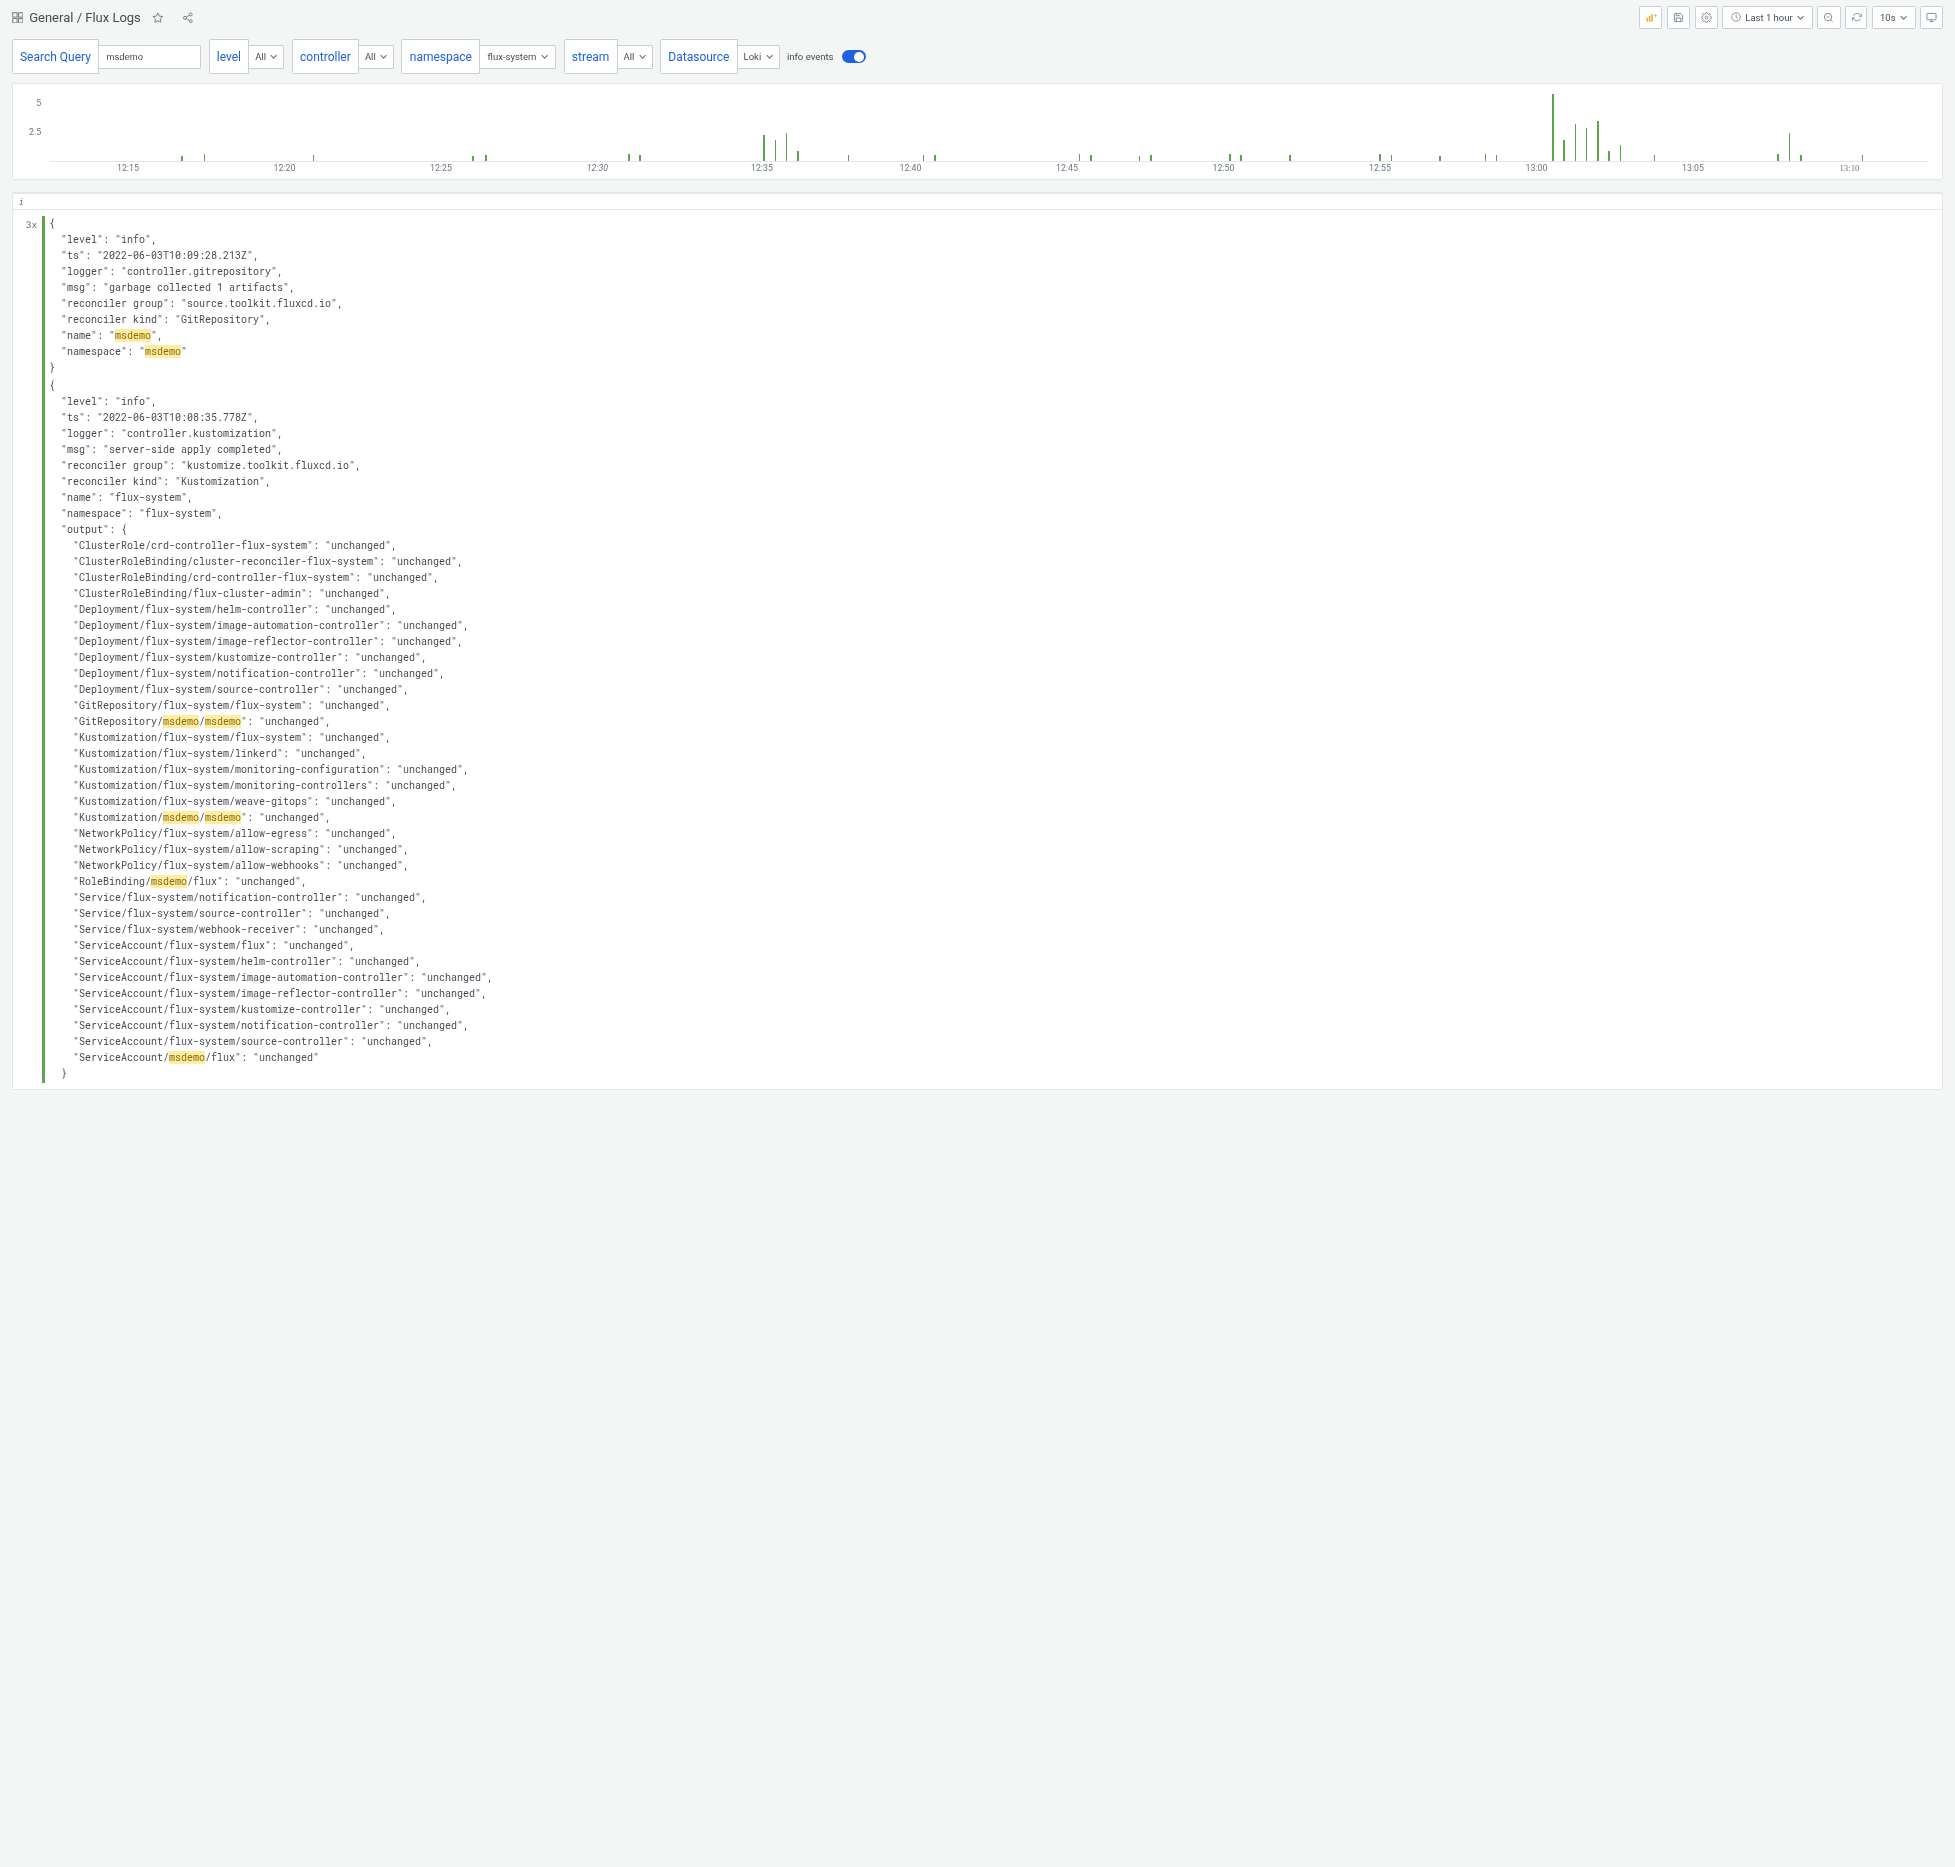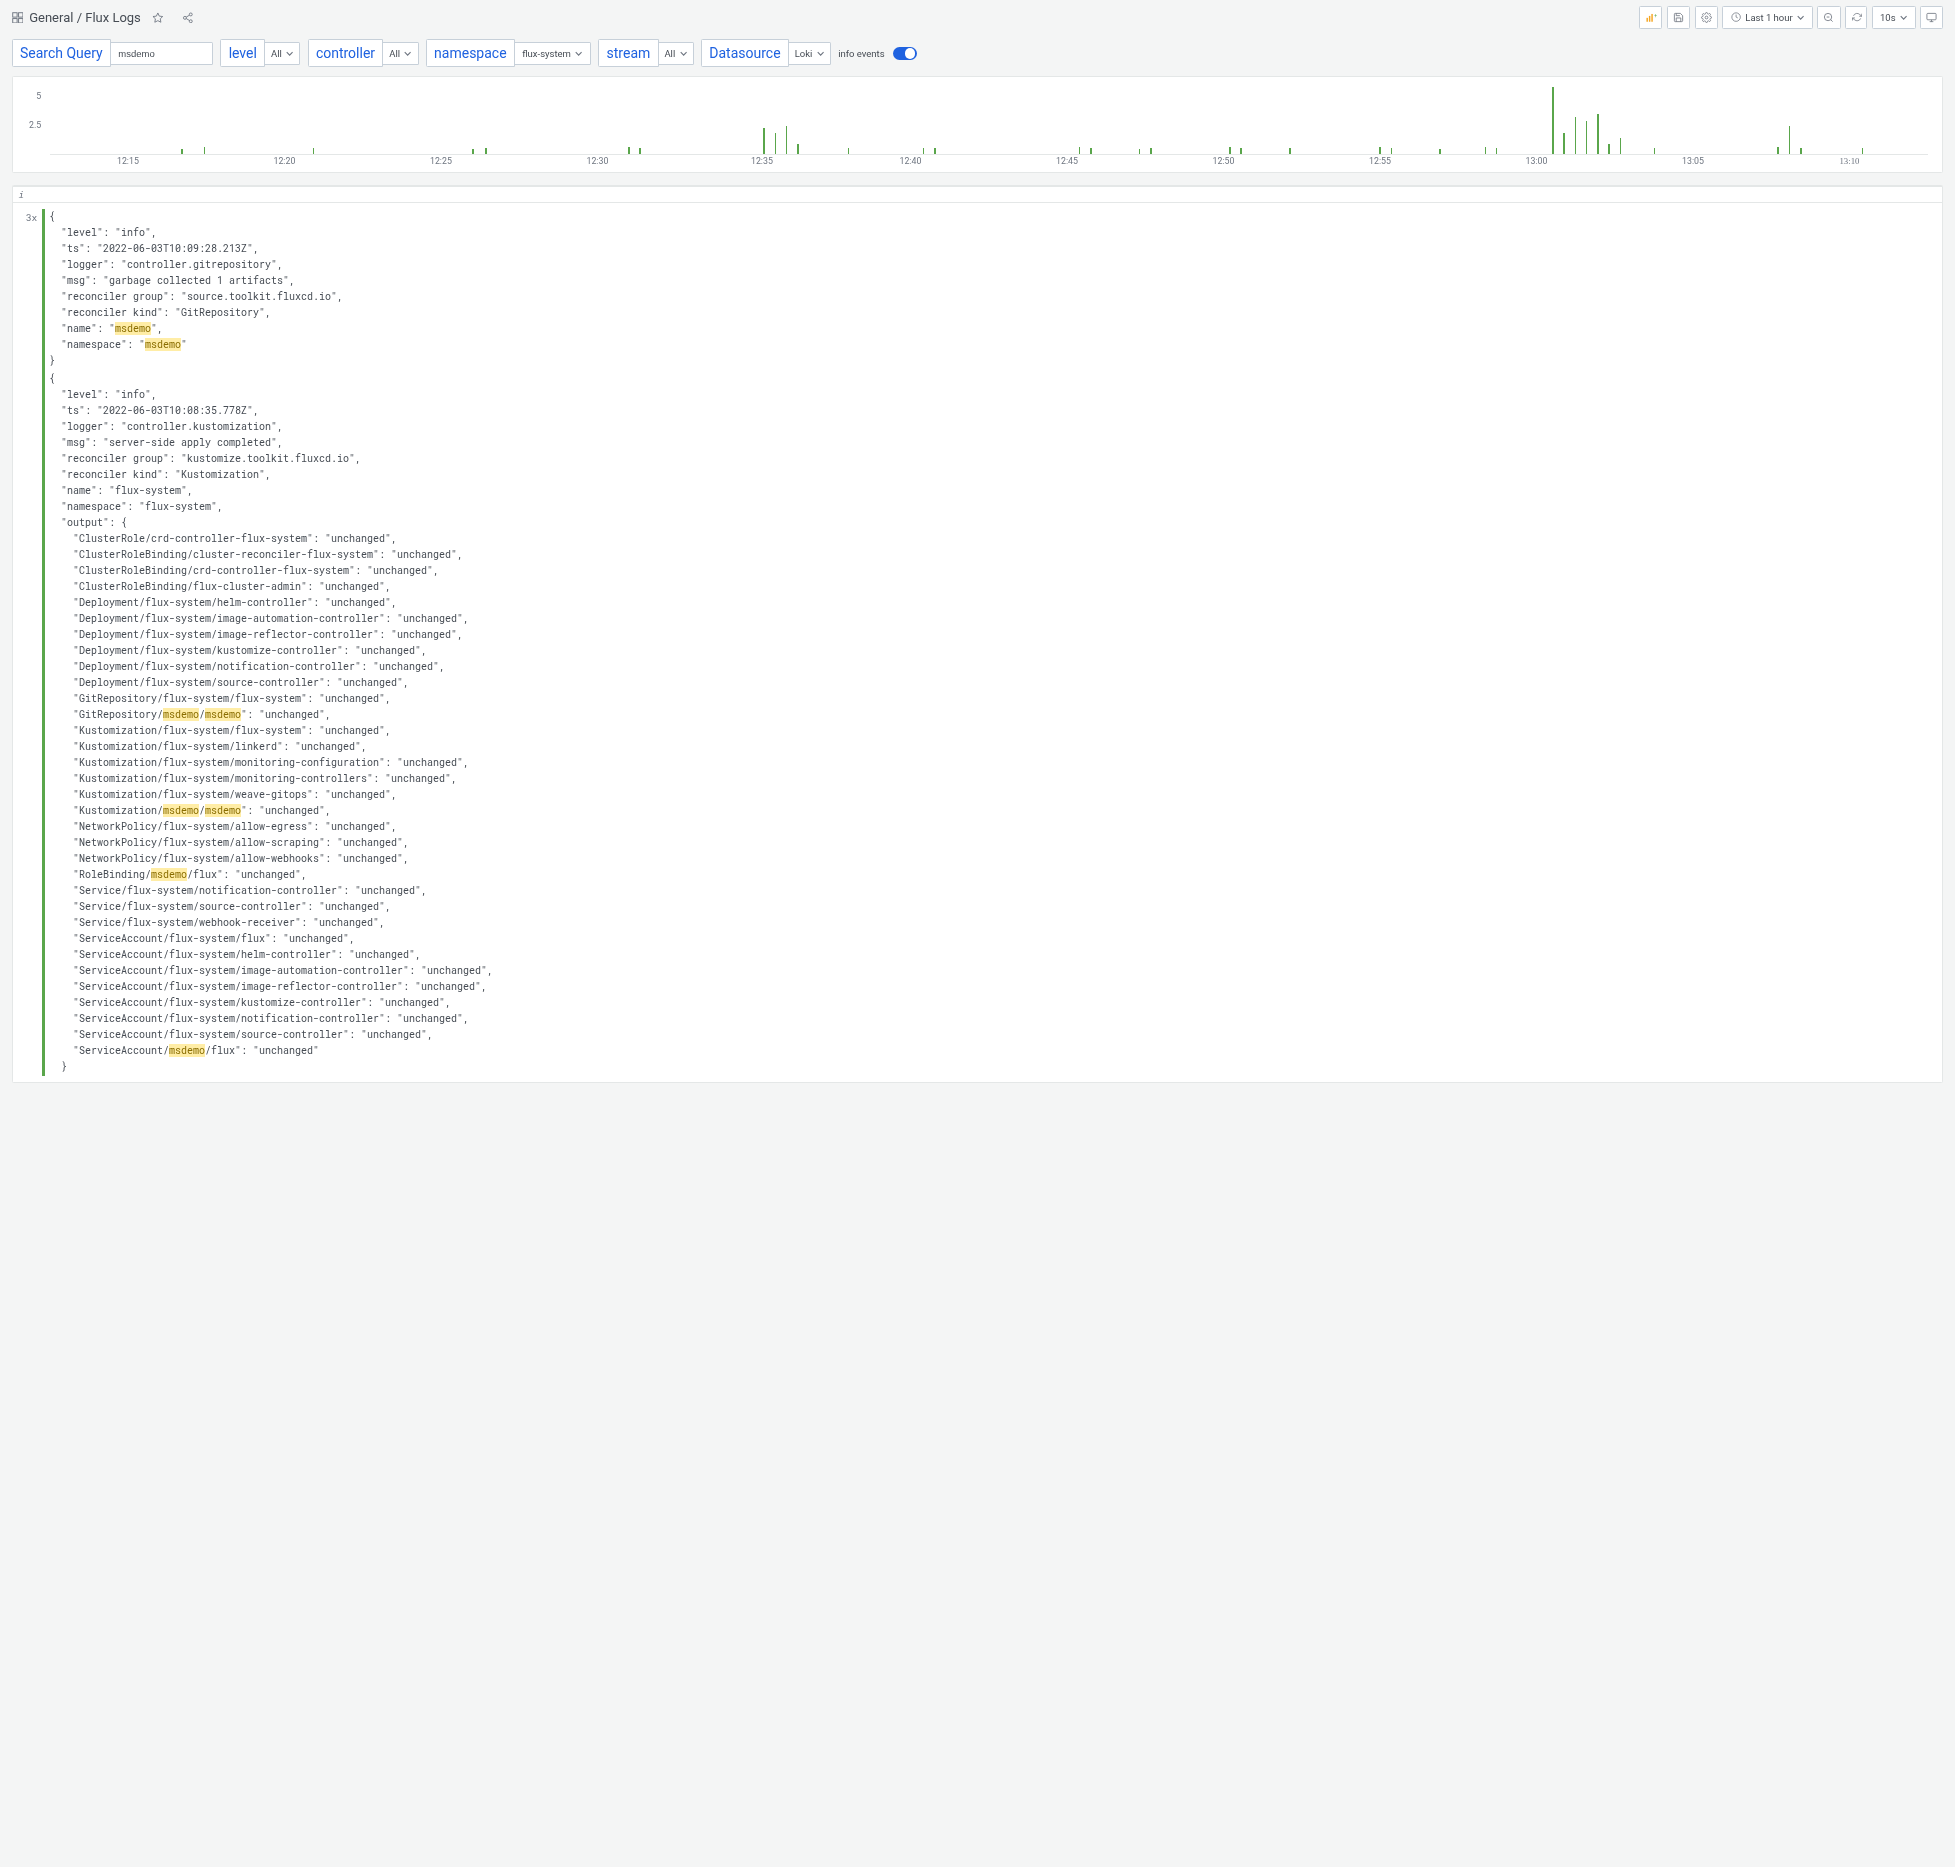--- a/index.html
+++ b/index.html
@@ -8,21 +8,21 @@
 .breadcrumb { display: flex; align-items: center; gap: 5.8px; flex: 1; }
 .breadcrumb-icon { width: 11.7px; height: 11.7px; }
 .breadcrumb-text { font-size: 13px; color: #464c54; }
 .breadcrumb-text a { color: #464c54; text-decoration: none; }
 .icon-btn { width: 23.4px; height: 23.4px; border: 0.7px solid #c7d0d9; border-radius: 1.5px; background: #fff; display: inline-flex; align-items: center; justify-content: center; cursor: pointer; }
 .icon-btn.borderless { border: none; background: transparent; }
 .time-btn { height: 23.4px; border: 0.7px solid #c7d0d9; border-radius: 1.5px; background: #fff; display: inline-flex; align-items: center; padding: 0 7.3px; gap: 4.4px; cursor: pointer; font-size: 9.5px; color: #464c54; }
 .topbar-right { display: flex; gap: 4.4px; align-items: center; }
 .filters { display: flex; align-items: center; padding: 4.4px 11.7px 8.8px 11.7px; gap: 7.3px; flex-wrap: wrap; }
 .filter-group { display: flex; align-items: center; }
-.filter-label { height: 28px; border: 0.7px solid #c7d0d9; border-radius: 1.5px 0 0 1.5px; background: #fff; padding: 0 7.3px; display: inline-flex; align-items: center; color: #1f62e0; font-size: 14px; }
+.filter-label { height: 35px; border: 0.7px solid #c7d0d9; border-radius: 1.5px 0 0 1.5px; background: #fff; padding: 0 7.3px; display: inline-flex; align-items: center; color: #1f62e0; font-size: 12px; }
 .filter-input { height: 23.4px; border: 0.7px solid #c7d0d9; border-left: none; border-radius: 0 1.5px 1.5px 0; background: #fff; padding: 0 7.3px; font-size: 9.5px; color: #464c54; outline: none; width: 102px; }
 .filter-select { height: 23.4px; border: 0.7px solid #c7d0d9; border-left: none; border-radius: 0 1.5px 1.5px 0; background: #fff; padding: 0 5.8px; display: inline-flex; align-items: center; gap: 4.4px; font-size: 9.5px; cursor: pointer; }
 .filter-select.wide { padding: 0 7.3px; }
 .toggle-label { font-size: 9.5px; color: #464c54; margin-right: 1.5px; }
 .toggle { width: 23.4px; height: 13px; background: #1f62e0; border-radius: 7.3px; position: relative; cursor: pointer; }
 .toggle::after { content: ""; position: absolute; width: 10.2px; height: 10.2px; background: #fff; border-radius: 50%; top: 1.5px; right: 1.5px; }
 .panel { margin: 0 11.7px 11.7px 11.7px; background: #fff; border: 0.7px solid #e4e7e7; border-radius: 1.5px; }
 .chart-area { position: relative; height: 95px; padding: 7.3px 14.6px 0 37px; }
 .y-axis { position: absolute; left: 0; top: 7.3px; bottom: 17.5px; width: 33px; }
 .y-tick { position: absolute; right: 4.4px; font-size: 8.8px; color: #6e7580; }
@@ -232,21 +232,21 @@
         <div class="bar" style="left: 85.4%; height: 8.33333%;"></div>
         <div class="bar" style="left: 92%; height: 10%;"></div>
         <div class="bar" style="left: 92.6%; height: 40%;"></div>
         <div class="bar" style="left: 93.2%; height: 8.33333%;"></div>
         <div class="bar" style="left: 96.5%; height: 8.33333%;"></div>
       </div>
     <div class="x-axis" id="x-axis">
         <div class="x-tick" style="left: 4.16667%;">12:15</div>
         <div class="x-tick" style="left: 12.5%;">12:20</div>
         <div class="x-tick" style="left: 20.8333%;">12:25</div>
-        <div class="x-tick" style="left: 29.1667%;">12:30</div>
+        <div class="x-tick" style="left: 29.1667%; font-style: italic;">12:30</div>
         <div class="x-tick" style="left: 37.5%; margin-left: 8px;">12:35</div>
         <div class="x-tick" style="left: 45.8333%;">12:40</div>
         <div class="x-tick" style="left: 54.1667%;">12:45</div>
         <div class="x-tick" style="left: 62.5%;">12:50</div>
         <div class="x-tick" style="left: 70.8333%;">12:55</div>
         <div class="x-tick" style="left: 79.1667%;">13:00</div>
         <div class="x-tick" style="left: 87.5%;">13:05</div>
         <div class="x-tick" style="left: 95.8333%; font-family: Liberation Serif, serif;">13:10</div>
       </div>
   </div>

